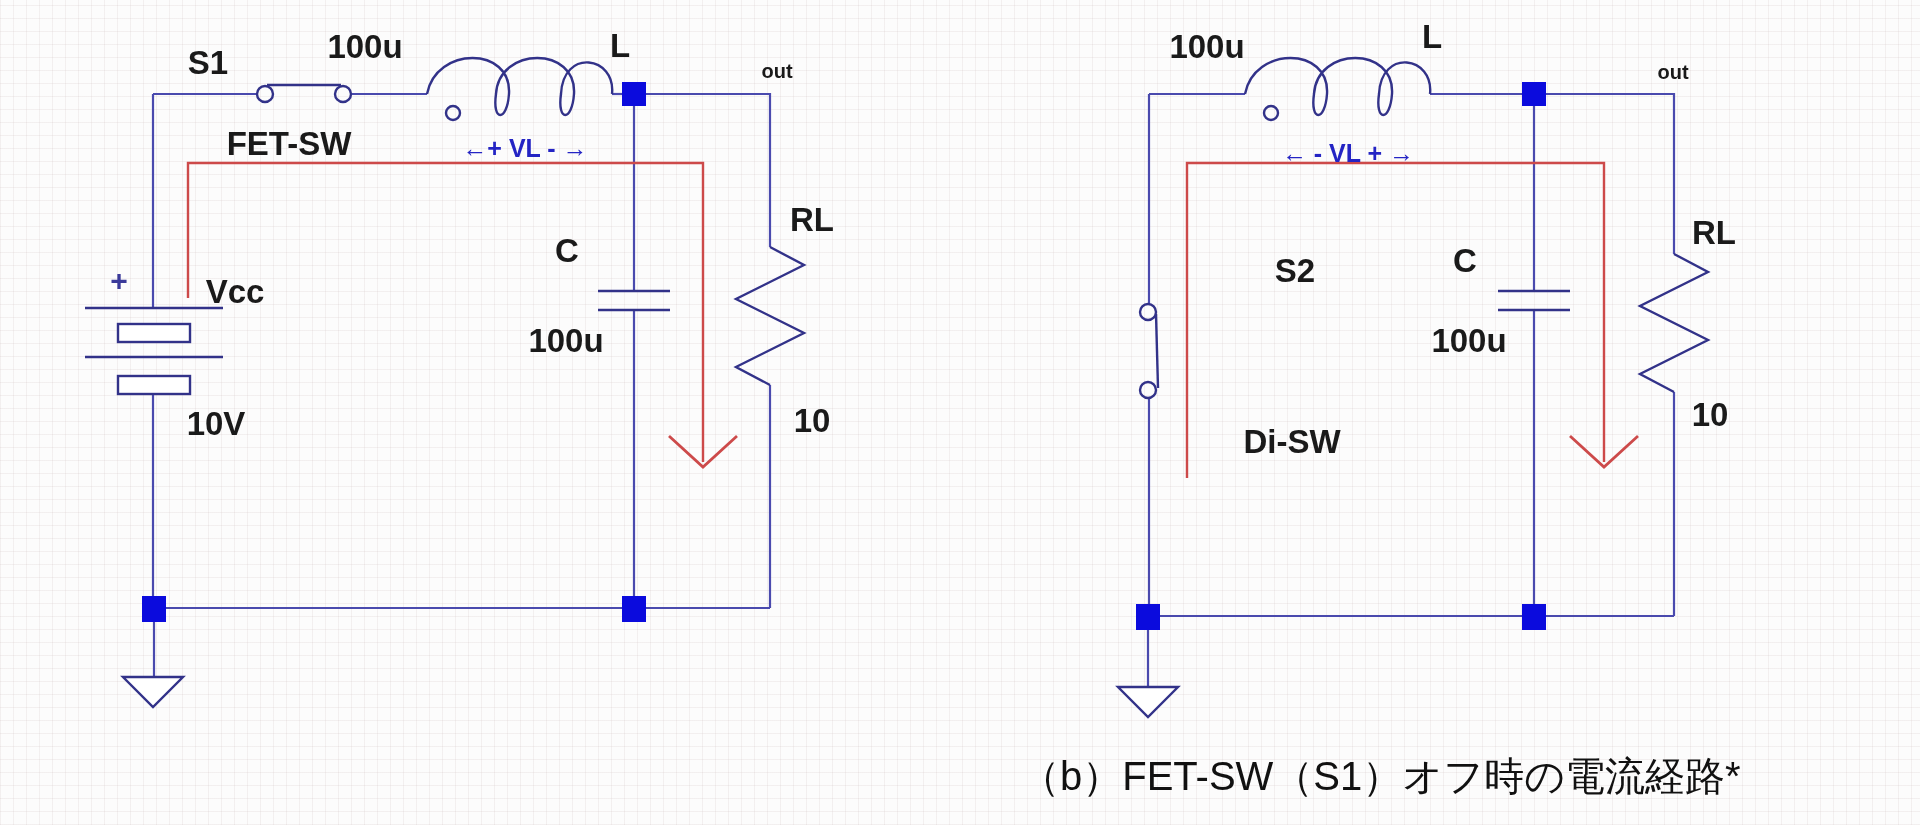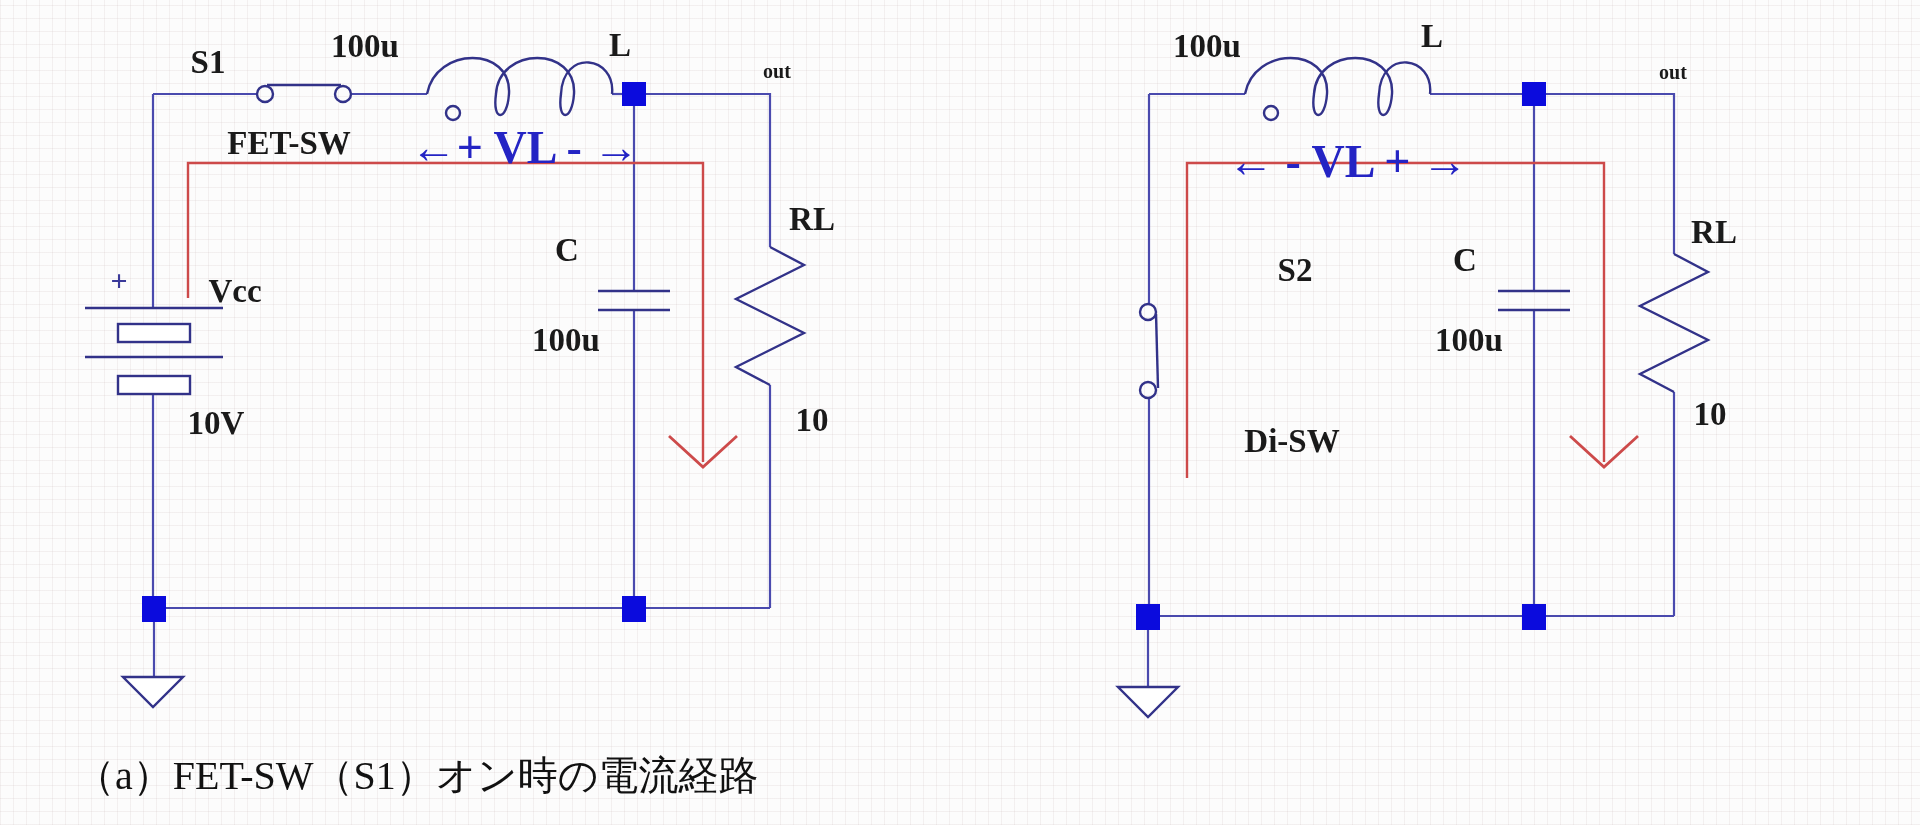--- a/index.html
+++ b/index.html
@@ -3,35 +3,35 @@
 <meta charset="utf-8">
 <style>
   html,body{margin:0;padding:0;}
   #stage{
     position:relative;
     width:1920px;height:825px;
     background:
       repeating-linear-gradient(0deg, rgba(200,182,182,0.18) 0 1px, transparent 1px 13px),
       repeating-linear-gradient(90deg, rgba(200,182,182,0.18) 0 1px, transparent 1px 13px),
       #fcfcfc;
-    font-family:Liberation Serif, serif;
+    font-family:Liberation Sans, sans-serif;
     overflow:hidden;
   }
   #schematic{position:absolute;left:0;top:0;}
   .lbl{
     position:absolute;
     transform:translate(-50%,-50%);
     font-weight:bold;
     font-size:33px;
     color:#1a1a1a;
     white-space:nowrap;
     line-height:1;
   }
   .lbl.small{font-size:20px;}
-  .lbl.blue{color:#2424c4;font-size:46px;text-align:center;}
+  .lbl.blue{color:#2424c4;font-size:25px;text-align:center;}
   .lbl.navy{color:#3a3a9a;font-size:30px;}
   .caption{
     position:absolute;
     font-size:40px;
     font-weight:500;
     color:#111;
     white-space:nowrap;
     line-height:1;
   }
 </style>
@@ -157,26 +157,26 @@
   <div class="lbl small" style="left:777px;top:71px">out</div>
   <div class="lbl" style="left:289px;top:143px">FET-SW</div>
   <div class="lbl blue" style="left:525px;top:148px">←+ VL - →</div>
   <div class="lbl navy" style="left:119px;top:281px">+</div>
   <div class="lbl" style="left:235px;top:291px">Vcc</div>
   <div class="lbl" style="left:216px;top:423px">10V</div>
   <div class="lbl" style="left:567px;top:250px">C</div>
   <div class="lbl" style="left:566px;top:340px">100u</div>
   <div class="lbl" style="left:812px;top:219px">RL</div>
   <div class="lbl" style="left:812px;top:420px">10</div>
-  <div class="caption" style="left:75px;top:756px">（a）FET-SW（S1）オン時の電流経路</div>
 
   <div class="lbl" style="left:1207px;top:46px">100u</div>
   <div class="lbl" style="left:1432px;top:36px">L</div>
   <div class="lbl small" style="left:1673px;top:72px">out</div>
-  <div class="lbl blue" style="left:1348px;top:162px">← - VL + →</div>
+  <div class="lbl blue" style="left:1348px;top:153px">← - VL + →</div>
   <div class="lbl" style="left:1295px;top:270px">S2</div>
   <div class="lbl" style="left:1292px;top:441px">Di-SW</div>
   <div class="lbl" style="left:1465px;top:260px">C</div>
   <div class="lbl" style="left:1469px;top:340px">100u</div>
   <div class="lbl" style="left:1714px;top:232px">RL</div>
   <div class="lbl" style="left:1710px;top:414px">10</div>
+  <div class="caption" style="left:1020px;top:756px">（b）FET-SW（S1）オフ時の電流経路*</div>
 
 </div>
 
 </body></html>

